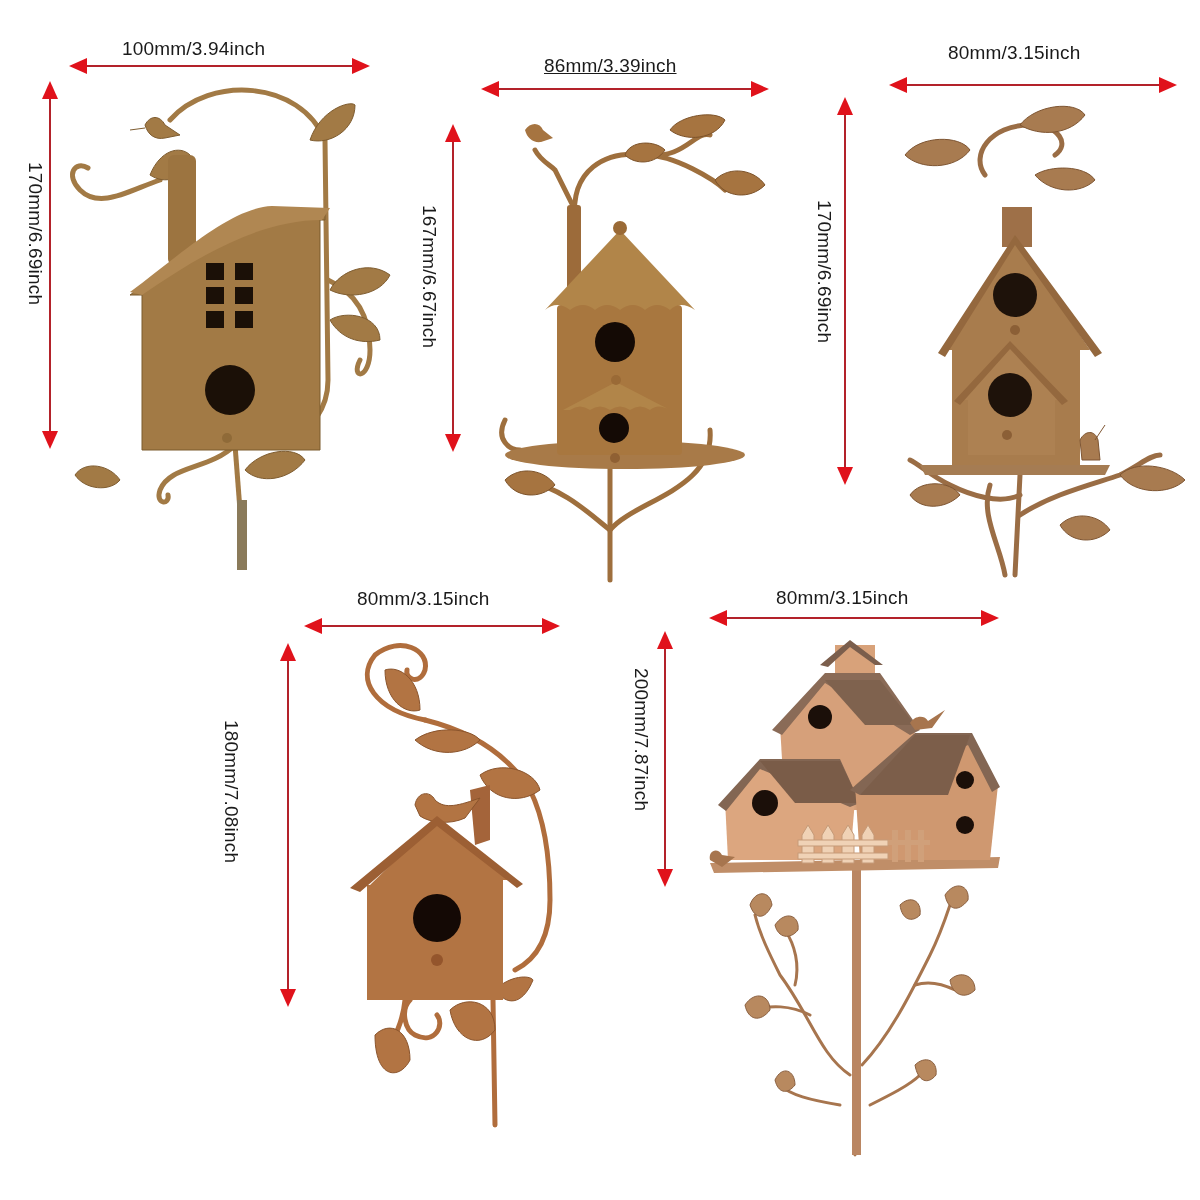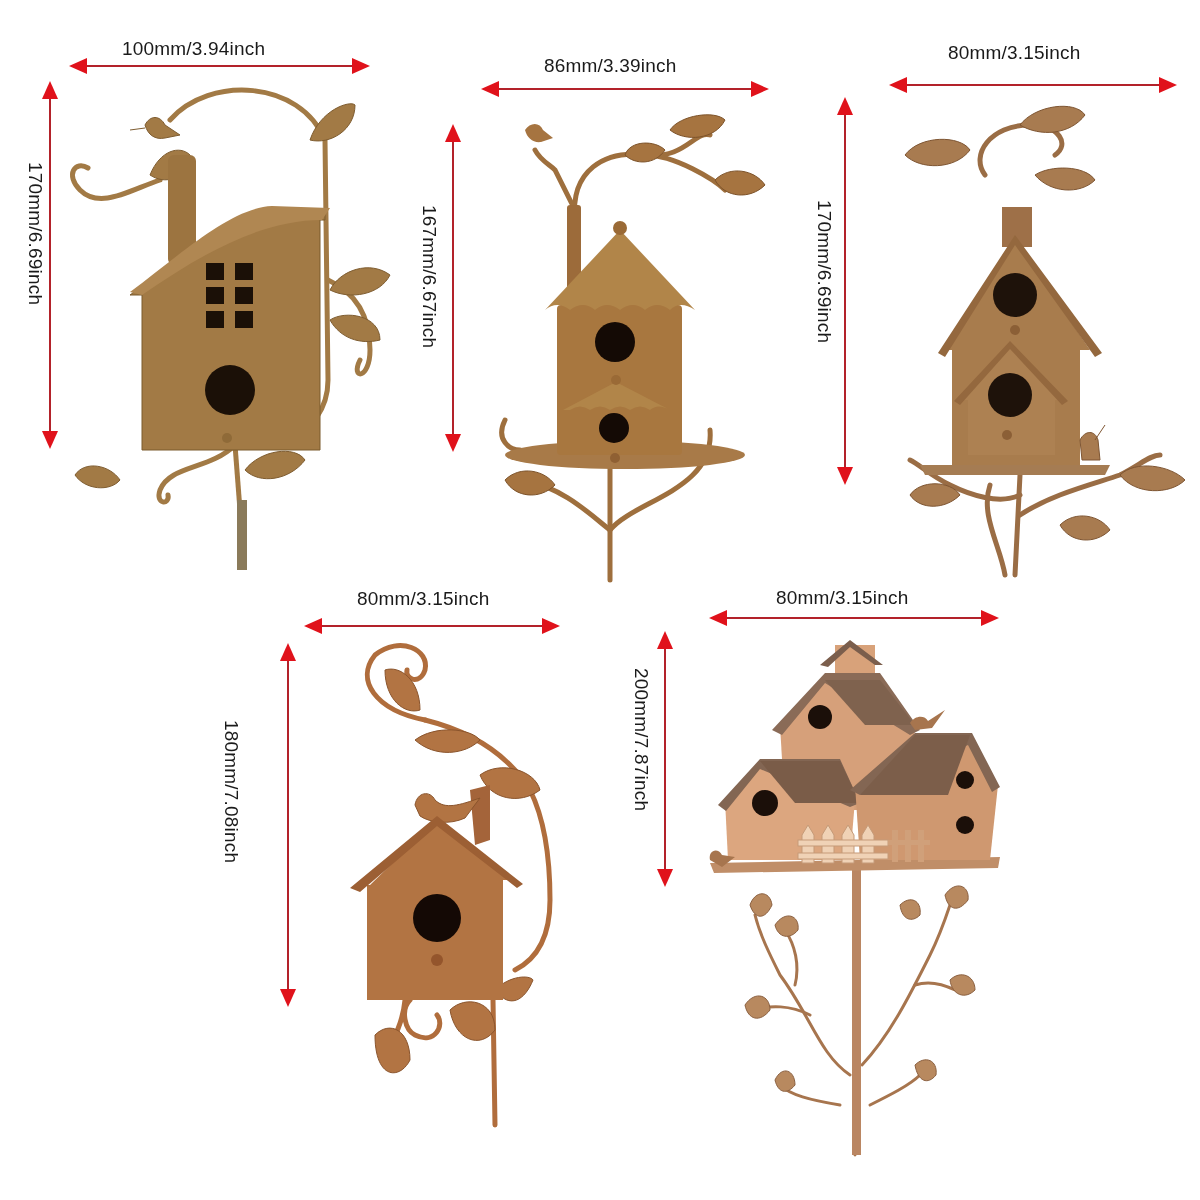--- a/index.html
+++ b/index.html
@@ -60,21 +60,21 @@
     <rect x="146" y="231" width="18" height="17"></rect>
       <rect x="175" y="231" width="18" height="17"></rect>
   </g>
   <circle cx="170" cy="310" r="25" fill="#1b1007"></circle>
   <circle cx="167" cy="358" r="5" fill="#8f6a38"></circle>
 
   <rect x="177" y="420" width="10" height="70" fill="#8a7a5a"></rect>
 </svg>
 
 <div>
-  <div class="dim-label" style="left:544px; top:55px;">86mm/3.39inch</div>
+  <div class="dim-label" style="left:544px; top:55px;text-decoration:underline;">86mm/3.39inch</div>
   <div class="hline" style="left:484px; top:88px; width:282px;"></div>
 </div>
 <div>
   <div class="dim-label vert" style="left:440px; top:205px;">167mm/6.67inch</div>
   <div class="vline" style="left:452px; top:127px; height:322px;"></div>
 </div>
 <svg style="left:485px; top:110px;" width="300" height="470" viewBox="0 0 300 470">
   <g fill="none" stroke="#9e6f3d" stroke-width="5" stroke-linecap="round">
     <path d="M125 470 L125 350"></path>
     <path d="M125 420 C100 400, 80 380, 40 370"></path>

